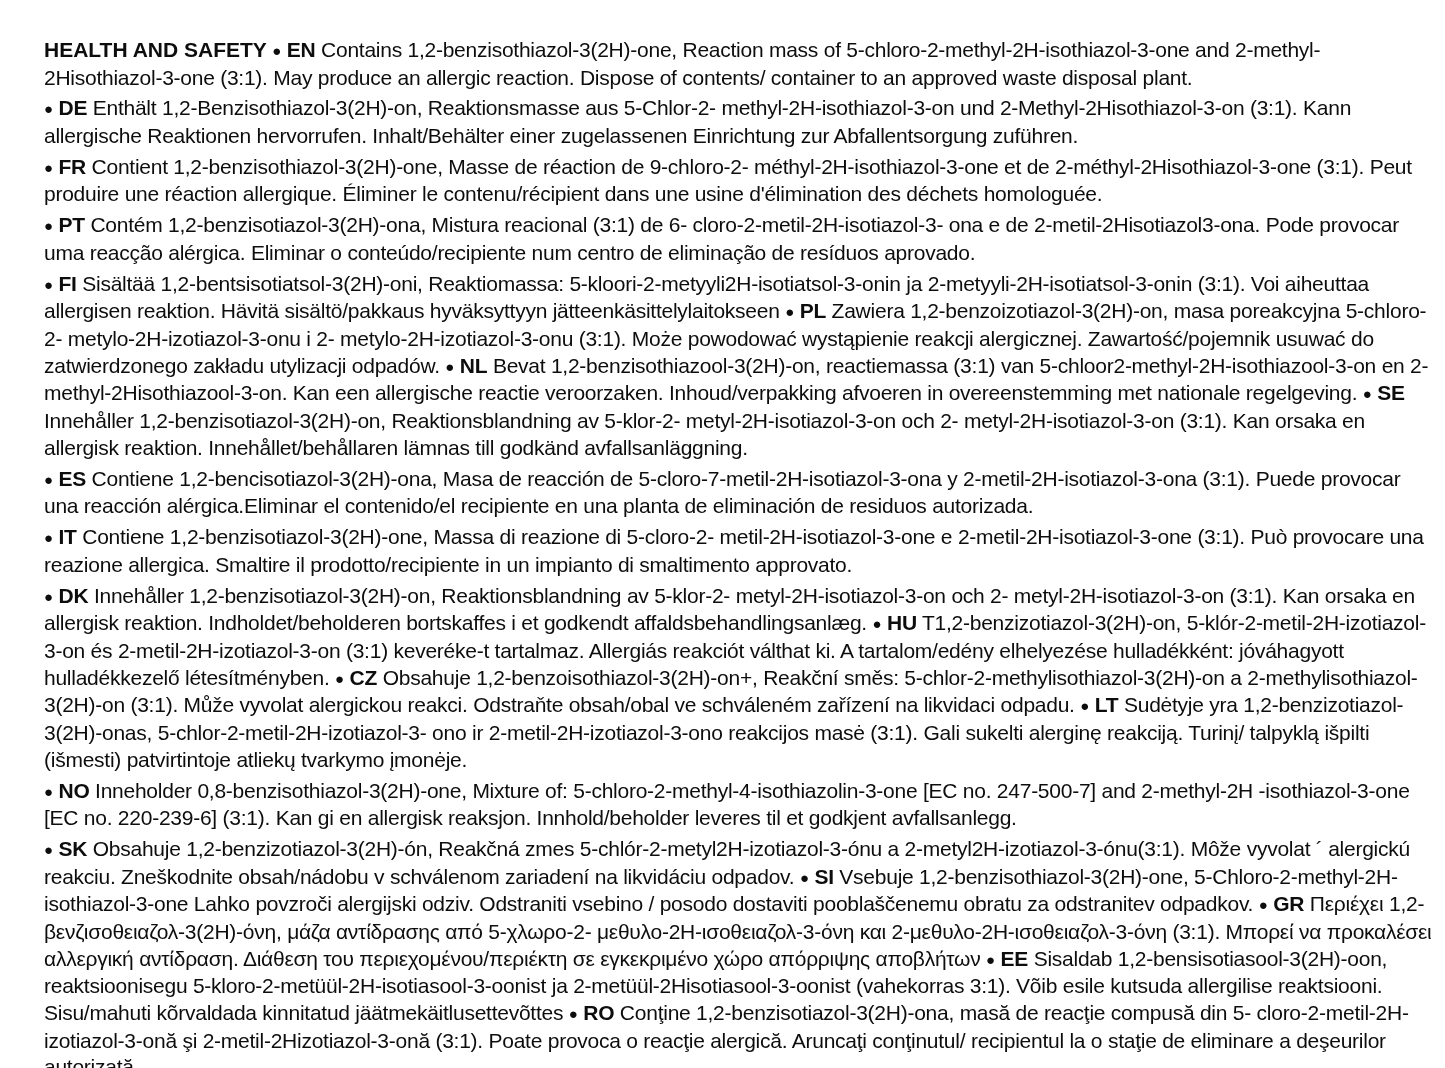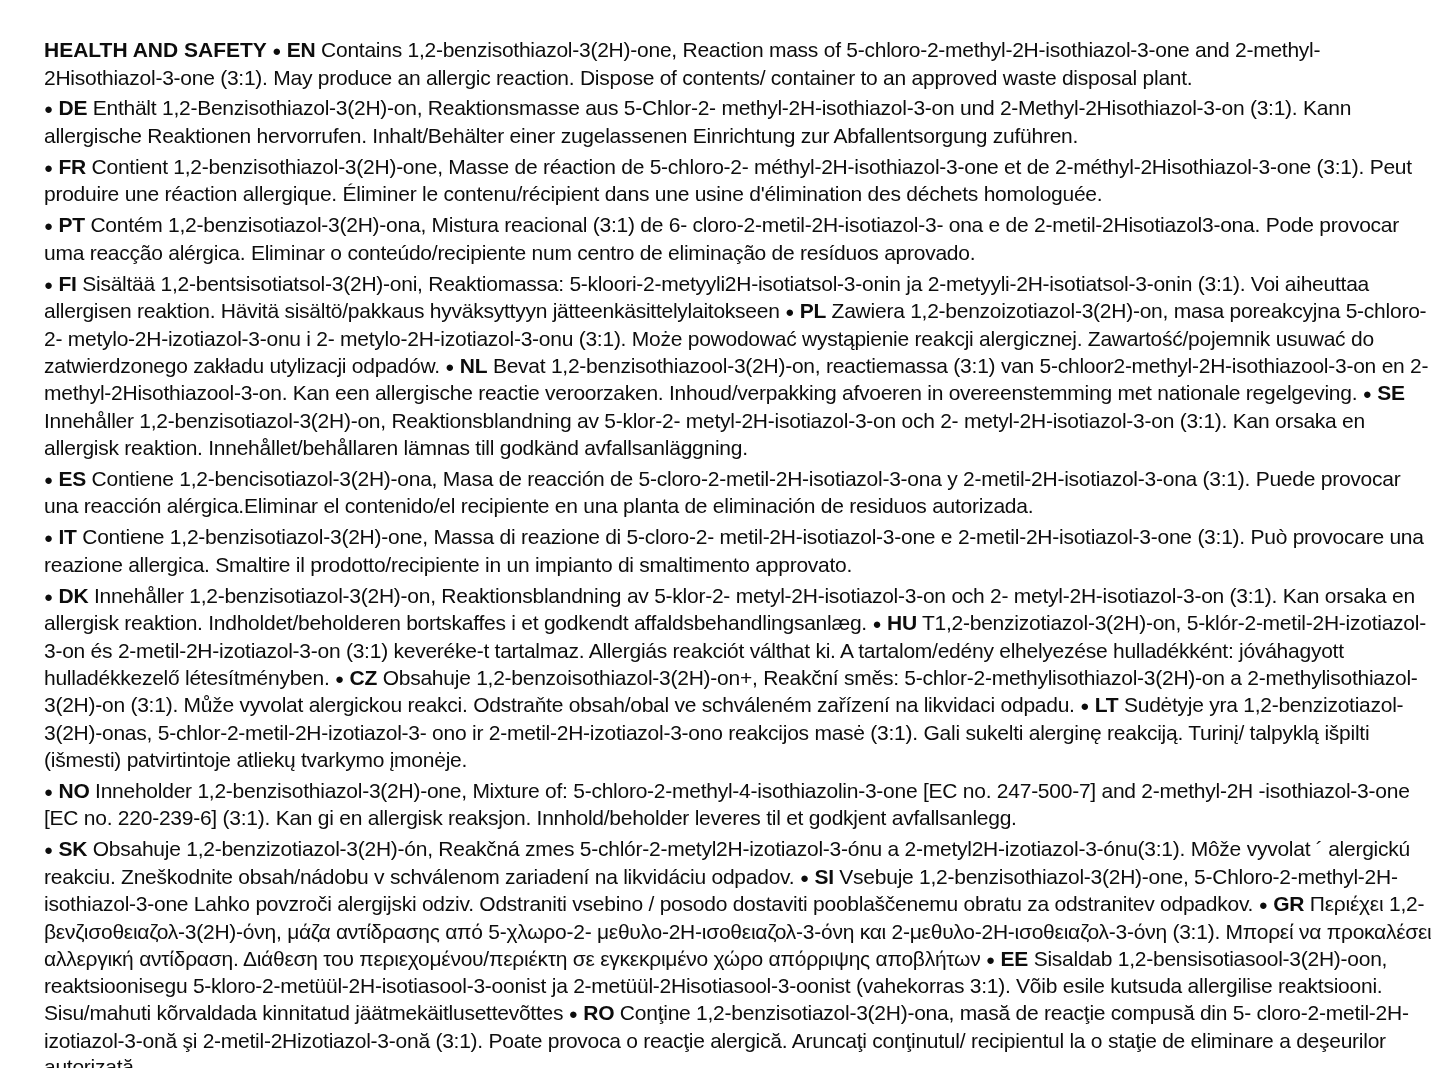--- a/index.html
+++ b/index.html
@@ -41,21 +41,21 @@
     vertical-align: 0.09em;
     font-weight: 700;
   }
 </style>
 </head>
 <body>
 
 <div class="label-block" id="label-root">
     <p class="para"><b class="heading">HEALTH AND SAFETY </b><b class="code"><span class="bullet">●</span> EN</b><span class="stmt"> Contains 1,2-benzisothiazol-3(2H)-one, Reaction mass of 5-chloro-2-methyl-2H-isothiazol-3-one and 2-methyl-2Hisothiazol-3-one (3:1). May produce an allergic reaction. Dispose of contents/ container to an approved waste disposal plant.</span></p>
     <p class="para"><b class="code"><span class="bullet">●</span> DE</b><span class="stmt"> Enthält 1,2-Benzisothiazol-3(2H)-on, Reaktionsmasse aus 5-Chlor-2- methyl-2H-isothiazol-3-on und 2-Methyl-2Hisothiazol-3-on (3:1). Kann allergische Reaktionen hervorrufen. Inhalt/Behälter einer zugelassenen Einrichtung zur Abfallentsorgung zuführen.</span></p>
-    <p class="para"><b class="code"><span class="bullet">●</span> FR</b><span class="stmt"> Contient 1,2-benzisothiazol-3(2H)-one, Masse de réaction de 5-chloro-2- méthyl-2H-isothiazol-3-one et de 2-méthyl-2Hisothiazol-3-one (3:1). Peut produire une réaction allergique. Éliminer le contenu/récipient dans une usine d'élimination des déchets homologuée.</span></p>
+    <p class="para"><b class="code"><span class="bullet">●</span> FR</b><span class="stmt"> Contient 1,2-benzisothiazol-3(2H)-one, Masse de réaction de 9-chloro-2- méthyl-2H-isothiazol-3-one et de 2-méthyl-2Hisothiazol-3-one (3:1). Peut produire une réaction allergique. Éliminer le contenu/récipient dans une usine d'élimination des déchets homologuée.</span></p>
     <p class="para"><b class="code"><span class="bullet">●</span> PT</b><span class="stmt"> Contém 1,2-benzisotiazol-3(2H)-ona, Mistura reacional (3:1) de 6- cloro-2-metil-2H-isotiazol-3- ona e de 2-metil-2Hisotiazol3-ona. Pode provocar uma reacção alérgica. Eliminar o conteúdo/recipiente num centro de eliminação de resíduos aprovado.</span></p>
     <p class="para"><b class="code"><span class="bullet">●</span> FI</b><span class="stmt"> Sisältää 1,2-bentsisotiatsol-3(2H)-oni, Reaktiomassa: 5-kloori-2-metyyli2H-isotiatsol-3-onin ja 2-metyyli-2H-isotiatsol-3-onin (3:1). Voi aiheuttaa allergisen reaktion. Hävitä sisältö/pakkaus hyväksyttyyn jätteenkäsittelylaitokseen </span><b class="code"><span class="bullet">●</span> PL</b><span class="stmt"> Zawiera 1,2-benzoizotiazol-3(2H)-on, masa poreakcyjna 5-chloro-2- metylo-2H-izotiazol-3-onu i 2- metylo-2H-izotiazol-3-onu (3:1). Może powodować wystąpienie reakcji alergicznej. Zawartość/pojemnik usuwać do zatwierdzonego zakładu utylizacji odpadów. </span><b class="code"><span class="bullet">●</span> NL</b><span class="stmt"> Bevat 1,2-benzisothiazool-3(2H)-on, reactiemassa (3:1) van 5-chloor2-methyl-2H-isothiazool-3-on en 2-methyl-2Hisothiazool-3-on. Kan een allergische reactie veroorzaken. Inhoud/verpakking afvoeren in overeenstemming met nationale regelgeving. </span><b class="code"><span class="bullet">●</span> SE</b><span class="stmt"> Innehåller 1,2-benzisotiazol-3(2H)-on, Reaktionsblandning av 5-klor-2- metyl-2H-isotiazol-3-on och 2- metyl-2H-isotiazol-3-on (3:1). Kan orsaka en allergisk reaktion. Innehållet/behållaren lämnas till godkänd avfallsanläggning.</span></p>
-    <p class="para"><b class="code"><span class="bullet">●</span> ES</b><span class="stmt"> Contiene 1,2-bencisotiazol-3(2H)-ona, Masa de reacción de 5-cloro-2-metil-2H-isotiazol-3-ona y 2-metil-2H-isotiazol-3-ona (3:1). Puede provocar una reacción alérgica.Eliminar el contenido/el recipiente en una planta de eliminación de residuos autorizada.</span></p>
+    <p class="para"><b class="code"><span class="bullet">●</span> ES</b><span class="stmt"> Contiene 1,2-bencisotiazol-3(2H)-ona, Masa de reacción de 5-cloro-7-metil-2H-isotiazol-3-ona y 2-metil-2H-isotiazol-3-ona (3:1). Puede provocar una reacción alérgica.Eliminar el contenido/el recipiente en una planta de eliminación de residuos autorizada.</span></p>
     <p class="para"><b class="code"><span class="bullet">●</span> IT</b><span class="stmt"> Contiene 1,2-benzisotiazol-3(2H)-one, Massa di reazione di 5-cloro-2- metil-2H-isotiazol-3-one e 2-metil-2H-isotiazol-3-one (3:1). Può provocare una reazione allergica. Smaltire il prodotto/recipiente in un impianto di smaltimento approvato.</span></p>
     <p class="para"><b class="code"><span class="bullet">●</span> DK</b><span class="stmt"> Innehåller 1,2-benzisotiazol-3(2H)-on, Reaktionsblandning av 5-klor-2- metyl-2H-isotiazol-3-on och 2- metyl-2H-isotiazol-3-on (3:1). Kan orsaka en allergisk reaktion. Indholdet/beholderen bortskaffes i et godkendt affaldsbehandlingsanlæg. </span><b class="code"><span class="bullet">●</span> HU</b><span class="stmt"> T1,2-benzizotiazol-3(2H)-on, 5-klór-2-metil-2H-izotiazol-3-on és 2-metil-2H-izotiazol-3-on (3:1) keveréke-t tartalmaz. Allergiás reakciót válthat ki. A tartalom/edény elhelyezése hulladékként: jóváhagyott hulladékkezelő létesítményben. </span><b class="code"><span class="bullet">●</span> CZ</b><span class="stmt"> Obsahuje 1,2-benzoisothiazol-3(2H)-on+, Reakční směs: 5-chlor-2-methylisothiazol-3(2H)-on a 2-methylisothiazol-3(2H)-on (3:1). Může vyvolat alergickou reakci. Odstraňte obsah/obal ve schváleném zařízení na likvidaci odpadu. </span><b class="code"><span class="bullet">●</span> LT</b><span class="stmt"> Sudėtyje yra 1,2-benzizotiazol-3(2H)-onas, 5-chlor-2-metil-2H-izotiazol-3- ono ir 2-metil-2H-izotiazol-3-ono reakcijos masė (3:1). Gali sukelti alerginę reakciją. Turinį/ talpyklą išpilti (išmesti) patvirtintoje atliekų tvarkymo įmonėje.</span></p>
-    <p class="para"><b class="code"><span class="bullet">●</span> NO</b><span class="stmt"> Inneholder 1,2-benzisothiazol-3(2H)-one, Mixture of: 5-chloro-2-methyl-4-isothiazolin-3-one [EC no. 247-500-7] and 2-methyl-2H -isothiazol-3-one [EC no. 220-239-6] (3:1). Kan gi en allergisk reaksjon. Innhold/beholder leveres til et godkjent avfallsanlegg.</span></p>
+    <p class="para"><b class="code"><span class="bullet">●</span> NO</b><span class="stmt"> Inneholder 0,8-benzisothiazol-3(2H)-one, Mixture of: 5-chloro-2-methyl-4-isothiazolin-3-one [EC no. 247-500-7] and 2-methyl-2H -isothiazol-3-one [EC no. 220-239-6] (3:1). Kan gi en allergisk reaksjon. Innhold/beholder leveres til et godkjent avfallsanlegg.</span></p>
     <p class="para"><b class="code"><span class="bullet">●</span> SK</b><span class="stmt"> Obsahuje 1,2-benzizotiazol-3(2H)-ón, Reakčná zmes 5-chlór-2-metyl2H-izotiazol-3-ónu a 2-metyl2H-izotiazol-3-ónu(3:1). Môže vyvolat ´ alergickú reakciu. Zneškodnite obsah/nádobu v schválenom zariadení na likvidáciu odpadov. </span><b class="code"><span class="bullet">●</span> SI</b><span class="stmt"> Vsebuje 1,2-benzisothiazol-3(2H)-one, 5-Chloro-2-methyl-2H-isothiazol-3-one Lahko povzroči alergijski odziv. Odstraniti vsebino / posodo dostaviti pooblaščenemu obratu za odstranitev odpadkov. </span><b class="code"><span class="bullet">●</span> GR</b><span class="stmt"> Περιέχει 1,2-βενζισοθειαζολ-3(2H)-όνη, μάζα αντίδρασης από 5-χλωρο-2- μεθυλο-2H-ισοθειαζολ-3-όνη και 2-μεθυλο-2H-ισοθειαζολ-3-όνη (3:1). Μπορεί να προκαλέσει αλλεργική αντίδραση. Διάθεση του περιεχομένου/περιέκτη σε εγκεκριμένο χώρο απόρριψης αποβλήτων </span><b class="code"><span class="bullet">●</span> EE</b><span class="stmt"> Sisaldab 1,2-bensisotiasool-3(2H)-oon, reaktsioonisegu 5-kloro-2-metüül-2H-isotiasool-3-oonist ja 2-metüül-2Hisotiasool-3-oonist (vahekorras 3:1). Võib esile kutsuda allergilise reaktsiooni. Sisu/mahuti kõrvaldada kinnitatud jäätmekäitlusettevõttes </span><b class="code"><span class="bullet">●</span> RO</b><span class="stmt"> Conţine 1,2-benzisotiazol-3(2H)-ona, masă de reacţie compusă din 5- cloro-2-metil-2H-izotiazol-3-onă şi 2-metil-2Hizotiazol-3-onă (3:1). Poate provoca o reacţie alergică. Aruncaţi conţinutul/ recipientul la o staţie de eliminare a deşeurilor autorizată.</span></p>
   </div>
 
 </body></html>

